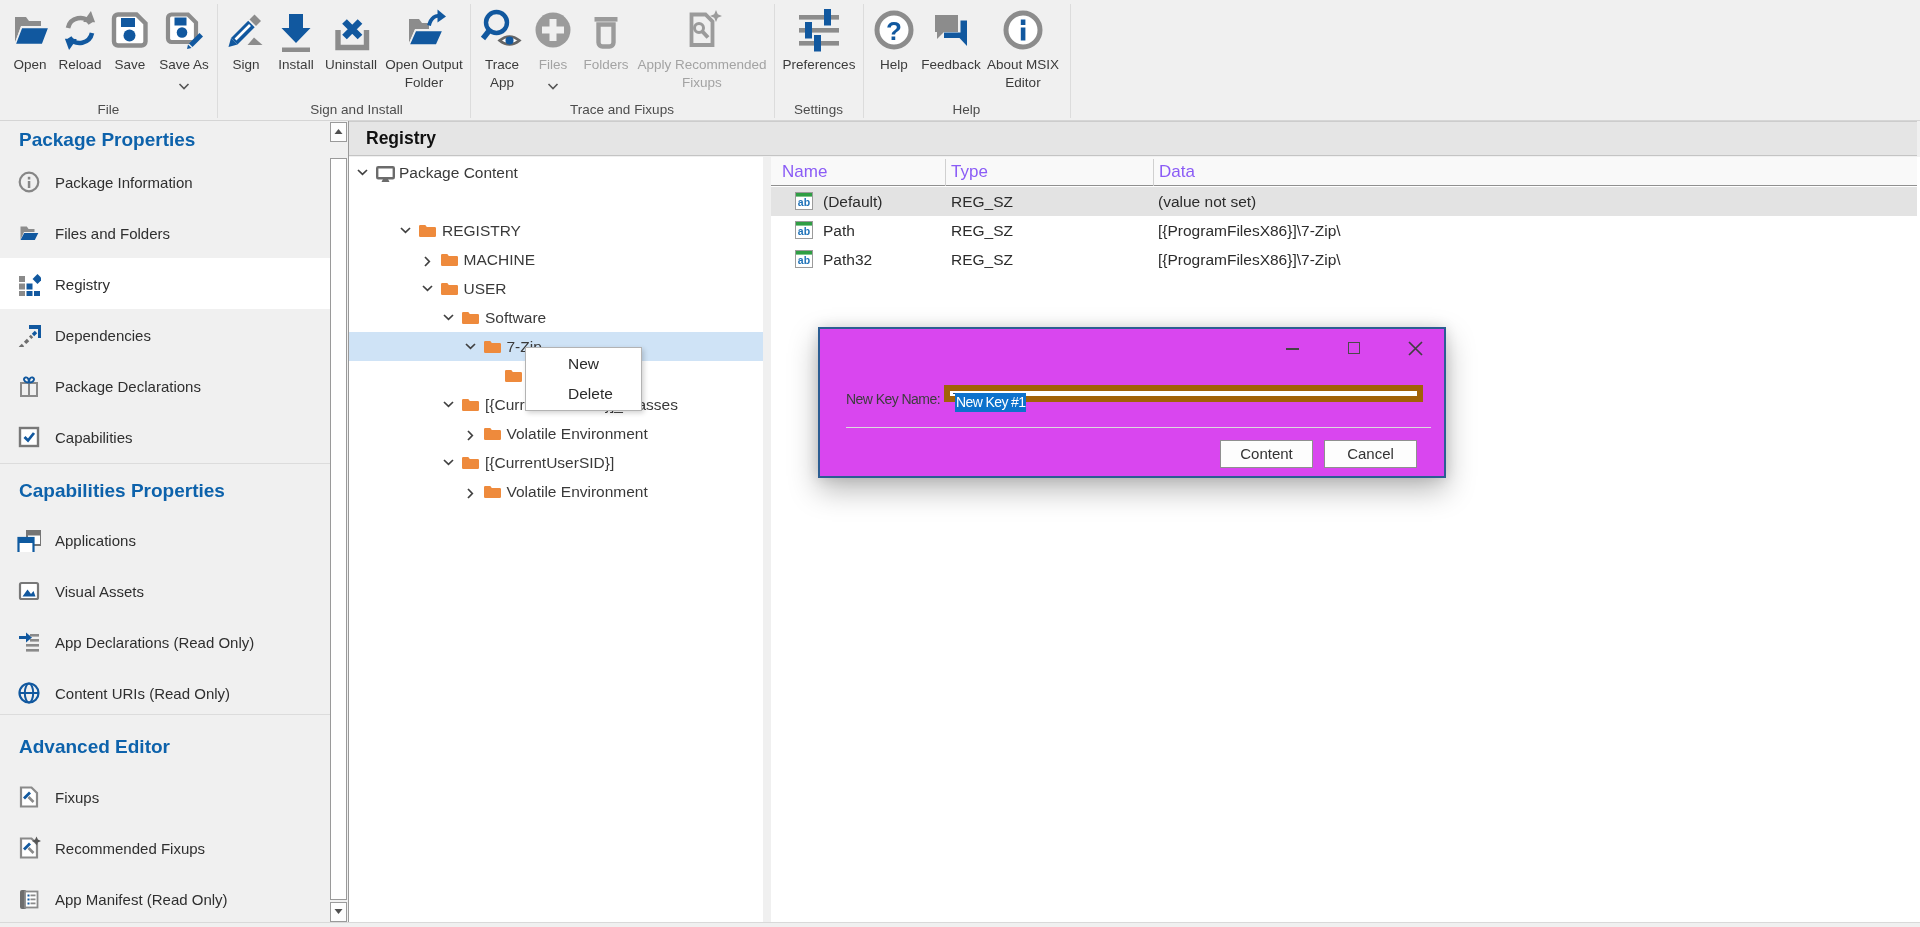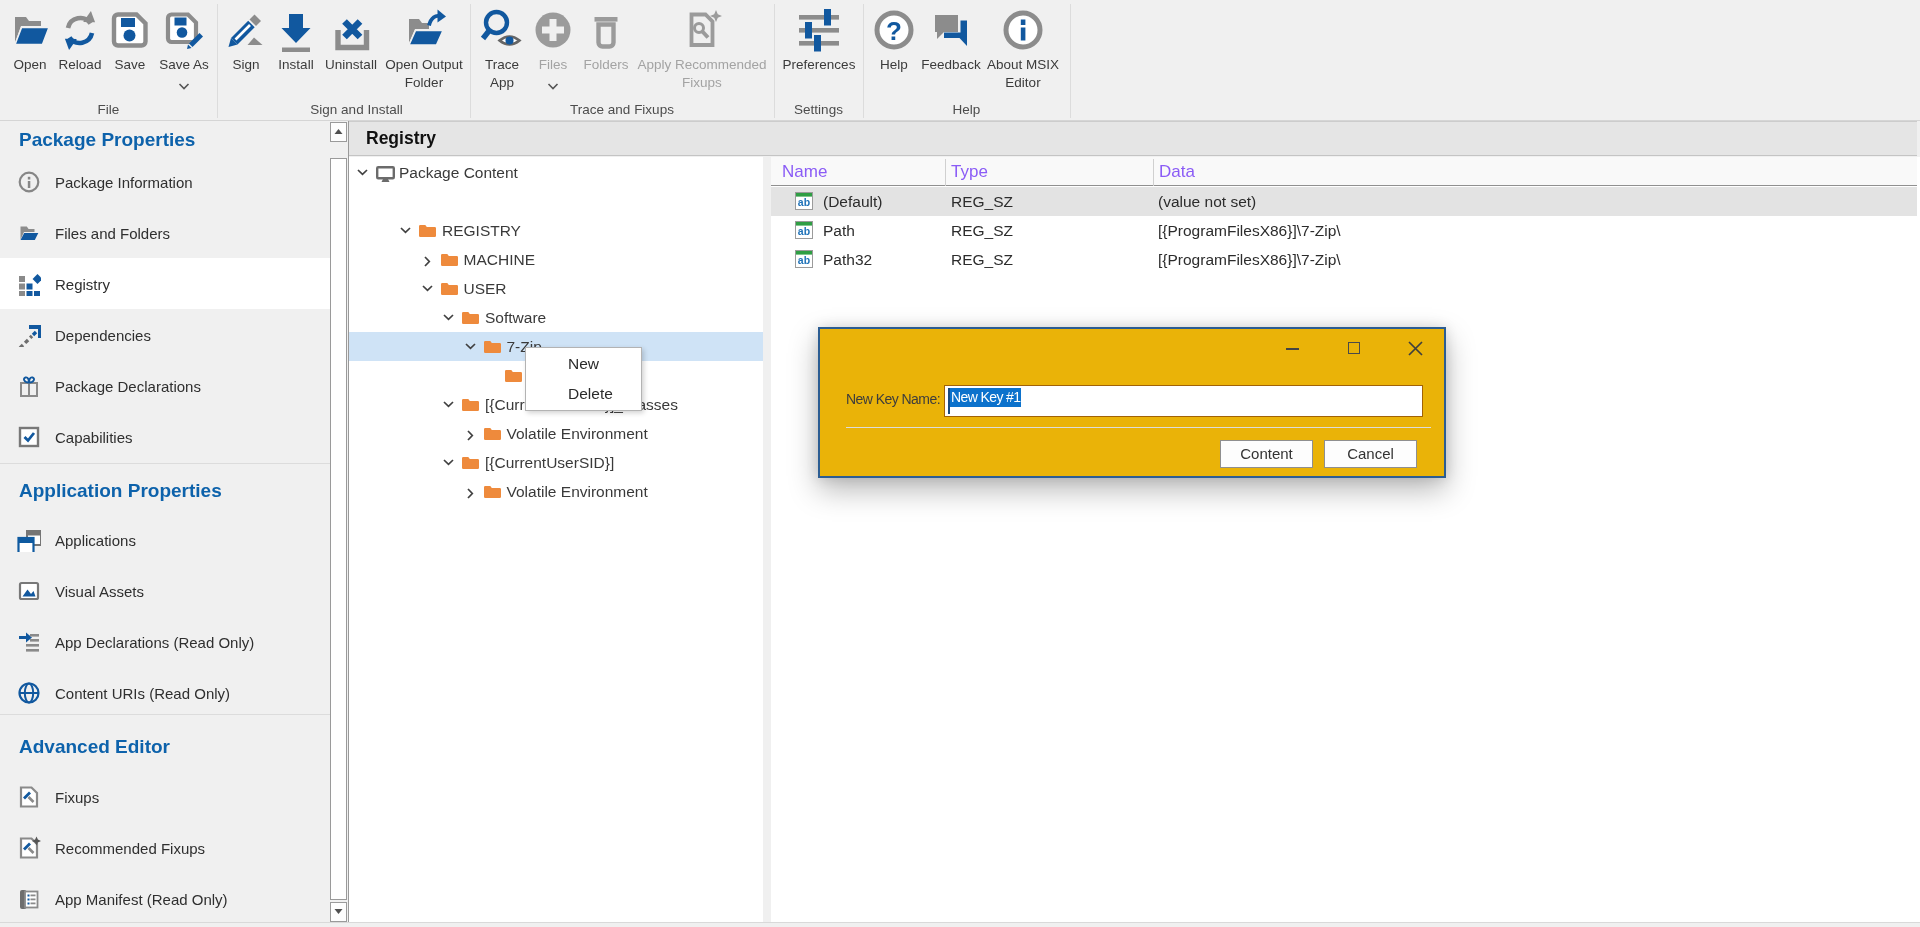--- a/index.html
+++ b/index.html
@@ -306,21 +306,21 @@
 <div class="sitem" style="top:700.5px">
       <svg width="24" height="24" viewBox="0 0 24 24">
         <path d="M4,2.5 H14.5 L20,8 V21.5 H4 Z" fill="#fff" stroke="#8a8a8a" stroke-width="2.2"></path>
         <path d="M7,13.5 L13,7.5" stroke="#11589f" stroke-width="2.8"></path>
         <line x1="11.5" y1="12" x2="16.5" y2="17" stroke="#8a8a8a" stroke-width="2.6"></line>
         <polygon points="19.5,0.5 20.9,3.6 24,5 20.9,6.4 19.5,9.5 18.1,6.4 15,5 18.1,3.6" fill="#555"></polygon>
       </svg>
       <div class="txt">Recommended Fixups</div>
     </div>
 <div class="abs" style="left:0;top:341px;width:330px;height:1px;background:#dcdcdc"></div>
-<div class="shead" style="top:358px">Application Properties</div>
+<div class="shead" style="top:358px">Capabilities Properties</div>
 <div class="abs" style="left:0;top:592px;width:330px;height:1px;background:#dcdcdc"></div>
 <div class="shead" style="top:614px">Advanced Editor</div>
 </div>
 <div class="abs" style="left:330px;top:122px;width:18px;height:800px">
 <div class="abs" style="left:0;top:0;width:16.5px;height:20px;background:#fdfdfd;border:1px solid #9a9a9a"></div>
 <svg class="abs" style="left:4px;top:6px" width="9" height="7">
       <polygon points="4.5,1 8.5,6 0.5,6" fill="#4f4f4f"></polygon>
     </svg>
 <div class="abs" style="left:0;top:36px;width:16.5px;height:742px;background:#fff;border:1px solid #9a9a9a"></div>
 <div class="abs" style="left:0;top:780px;width:16.5px;height:20px;background:#fdfdfd;border:1px solid #9a9a9a"></div>
@@ -511,26 +511,26 @@
       <div class="tcell" style="left:180px">REG_SZ</div>
       <div class="tcell" style="left:387px">[{ProgramFilesX86}]\7-Zip\</div>
     </div>
 </div>
 <div class="abs" style="left:1917px;top:157px;width:3px;height:765px;background:#fff"></div>
 <div class="abs" style="left:0;top:922px;width:1920px;height:5px;background:#f0f0f0;border-top:1px solid #d9d9d9"></div>
 <div class="abs" style="left:525px;top:347px;width:117px;height:64px;background:#fff;border:1px solid #b3b3b3;box-shadow:2px 2px 5px rgba(0,0,0,0.18)">
     <div style="position:absolute;left:42px;top:7px;font-size:15.5px;color:#2b2b2b">New</div>
     <div style="position:absolute;left:42px;top:37px;font-size:15.5px;color:#2b2b2b">Delete</div>
   </div>
-<div class="abs" style="left:818px;top:327px;width:628px;height:151px;background:#eab308;border:2px solid #2c5d92;box-shadow:0 12px 28px rgba(0,0,0,0.28),0 0 12px rgba(0,0,0,0.12)">
+<div class="abs" style="left:818px;top:327px;width:628px;height:151px;background:#d946ef;border:2px solid #2c5d92;box-shadow:0 12px 28px rgba(0,0,0,0.28),0 0 12px rgba(0,0,0,0.12)">
 <div class="abs" style="left:466px;top:19px;width:13px;height:2px;background:#444"></div>
 <div class="abs" style="left:528px;top:13px;width:12px;height:12px;border:1.5px solid #4a4a4a"></div>
 <svg class="abs" style="left:588px;top:12px" width="15" height="15">
       <path d="M1,1 L14,14 M14,1 L1,14" stroke="#3f3f3f" stroke-width="1.7"></path>
     </svg>
 <div class="abs" style="left:26px;top:62px;font-size:14px;letter-spacing:-0.55px;color:#3d3d3d">New Key Name:</div>
-<div class="abs" style="left:124px;top:56px;width:479px;height:32px;background:#fff;border:1px solid #a16207">
+<div class="abs" style="left:124px;top:56px;width:479px;height:17px;background:#fff;border:6px solid #a16207">
       <div style="position:absolute;left:3px;top:2px;bottom:2px;width:1.5px;background:#1a4a7c"></div>
       <div style="position:absolute;left:5px;top:1.5px;height:19.5px;background:#0c72cc;color:#fff;font-size:14px;letter-spacing:-0.6px;line-height:19.5px;padding:0 1px">New Key #1</div>
     </div>
 <div class="abs" style="left:26px;top:98px;width:585px;height:1px;background:#dcdcdc"></div>
 <div class="btn" style="left:400px;top:111px;width:93px;height:28px">Content</div>
 <div class="btn" style="left:504px;top:111px;width:93px;height:28px">Cancel</div>
 </div>
 </body></html>

